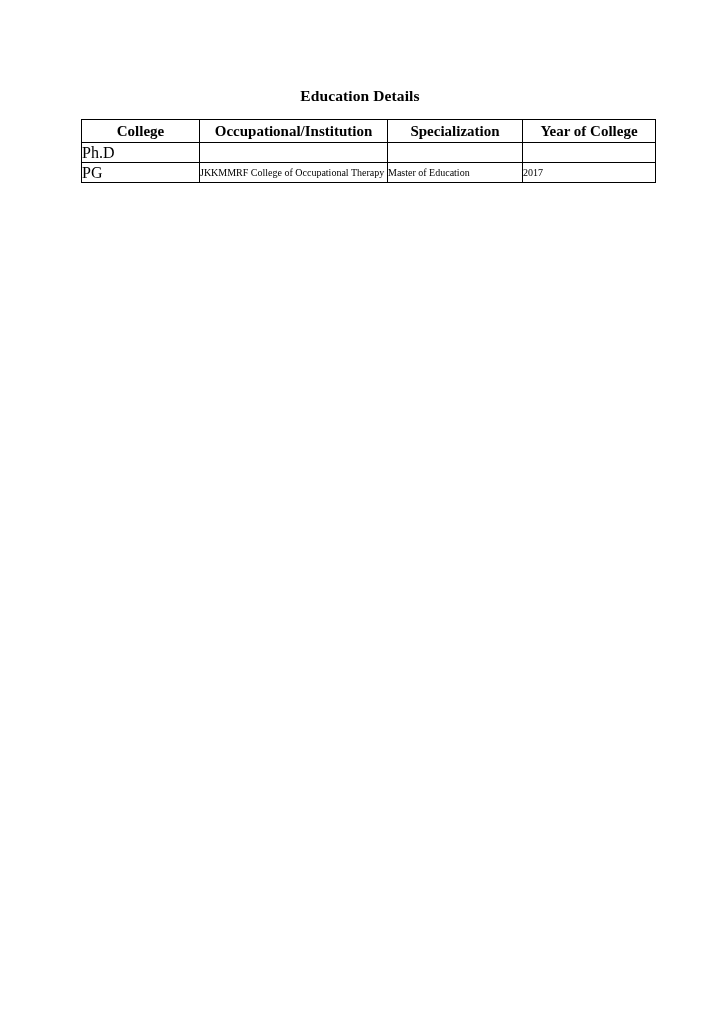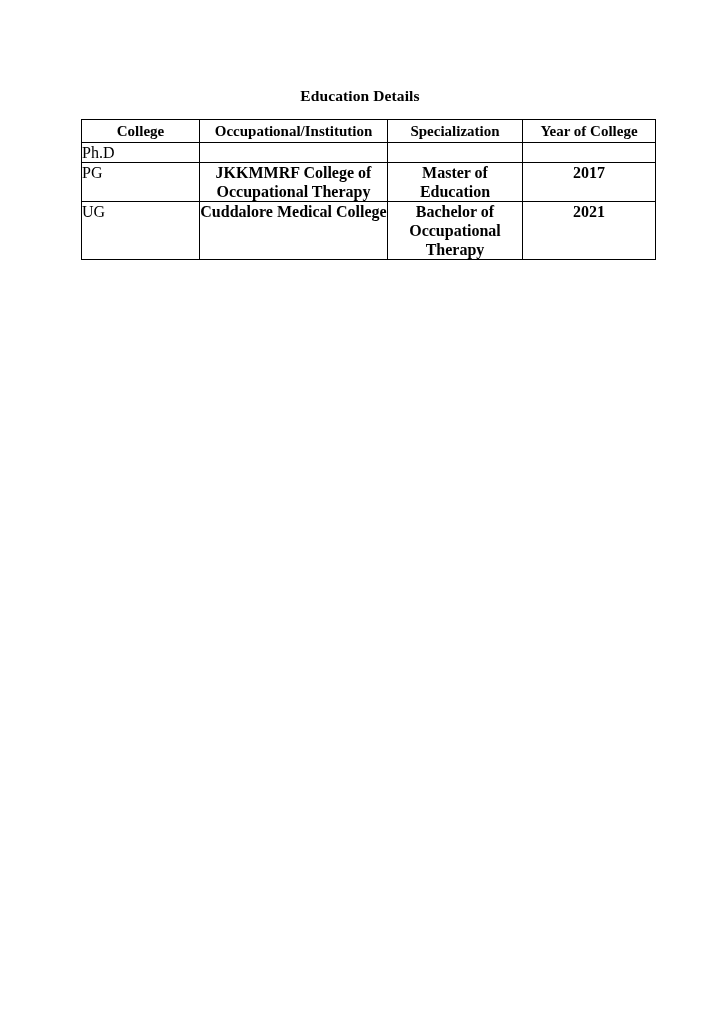--- a/index.html
+++ b/index.html
@@ -65,23 +65,23 @@
   col.c-year   { width: 133px; }
 
   td.degree-cell {
     font-size: 16px;
     font-weight: normal;
     text-align: left;
     padding: 2px 0 2px 6px;
     line-height: 19px;
   }
   td.body-cell {
-    font-size: 16px;
-    font-weight: bold;
-    text-align: center;
+    font-size: 10px;
+    font-weight: normal;
+    text-align: left;
     padding: 2px 4px 4px 4px;
     line-height: 19px;
   }
   td.empty-cell {
     height: 19px;
   }
 </style>
 </head>
 <body>
 
@@ -111,23 +111,17 @@
           <td class="body-cell empty-cell"></td>
           <td class="body-cell empty-cell"></td>
           <td class="body-cell empty-cell"></td>
         </tr>
         <tr>
           <td class="degree-cell">PG</td>
           <td class="body-cell">JKKMMRF College of Occupational Therapy</td>
           <td class="body-cell">Master of Education</td>
           <td class="body-cell">2017</td>
         </tr>
-        <tr>
-          <td class="degree-cell">UG</td>
-          <td class="body-cell">Cuddalore Medical College</td>
-          <td class="body-cell">Bachelor of Occupational Therapy</td>
-          <td class="body-cell">2021</td>
-        </tr>
       </tbody>
     </table>
   </div>
 
 </div>
 
 </body></html>

